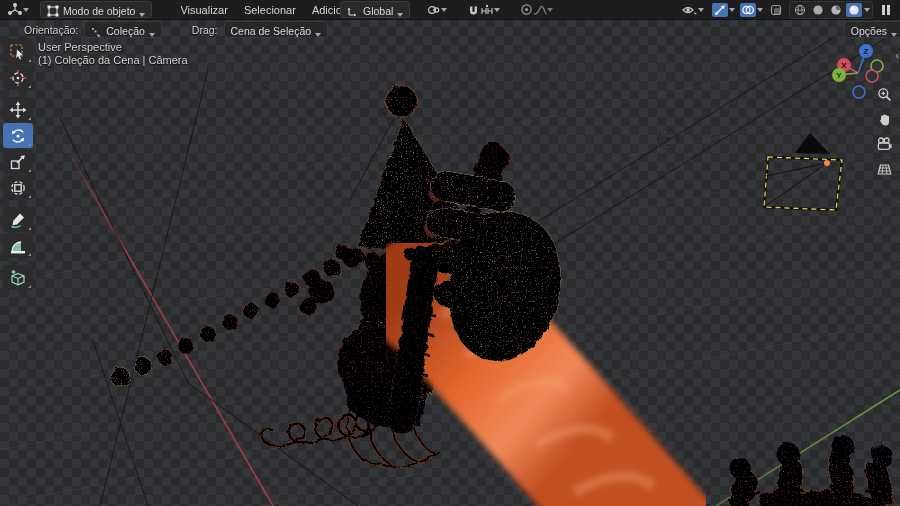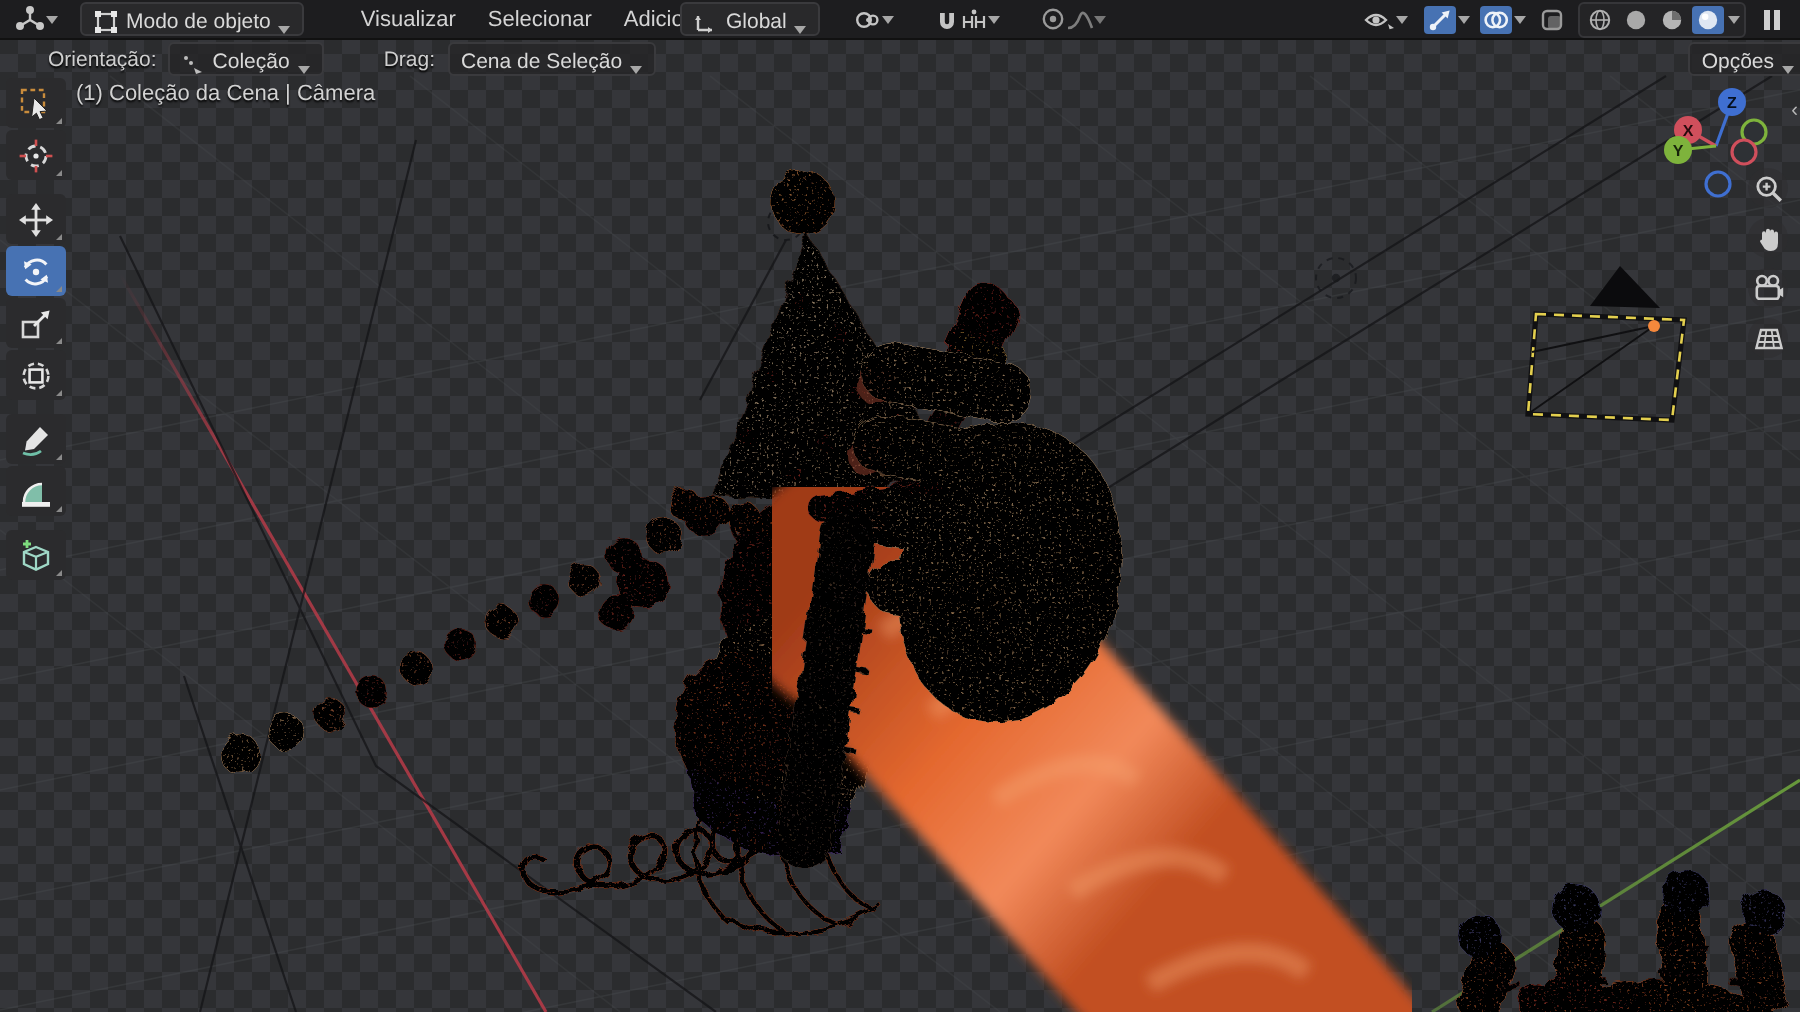--- a/index.html
+++ b/index.html
@@ -568,20 +568,21 @@
   <div class="tool">
     <svg width="18" height="18" viewBox="0 0 18 18">
       <path d="M9,4.5 L15,7 L15,13 L9,15.8 L3,13 L3,7 Z" fill="none" stroke="#9fd8c6" stroke-width="1.2"></path>
       <path d="M3,7 L9,9.4 L15,7 M9,9.4 L9,15.8" fill="none" stroke="#9fd8c6" stroke-width="1.1"></path>
       <path d="M4.5,1 v4 M2.5,3 h4" stroke="#7ddc7d" stroke-width="1.4"></path>
     </svg>
   </div>
 </div>
 
 <div class="vpinfo">
+  <div>User Perspective</div>
   <div>(1) Coleção da Cena | Câmera</div>
 </div>
 
 <div class="gizmo">
   <svg width="64" height="62" viewBox="0 0 64 62">
     <g stroke-width="1.6">
       <line x1="30" y1="33" x2="38" y2="11" stroke="#3f6fd1"></line>
       <line x1="30" y1="33" x2="16" y2="25" stroke="#d04f5c"></line>
       <line x1="30" y1="33" x2="11" y2="35" stroke="#7eb33c"></line>
     </g>

